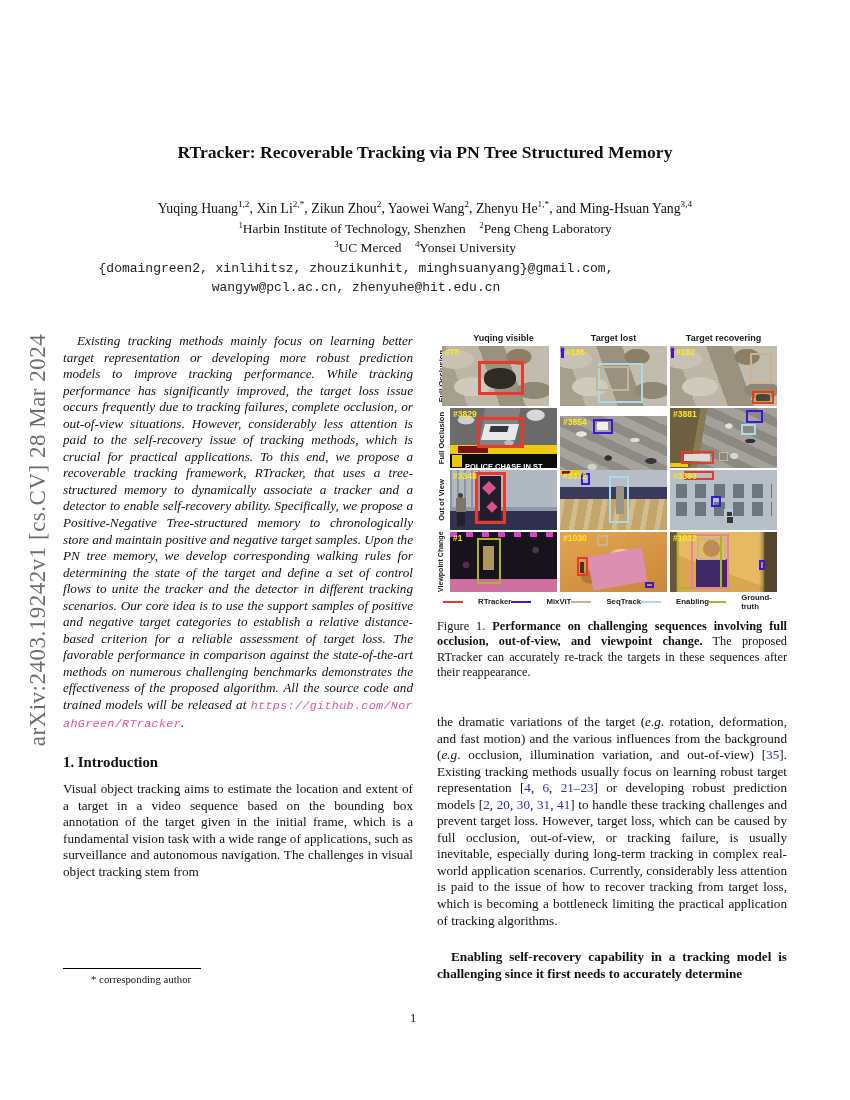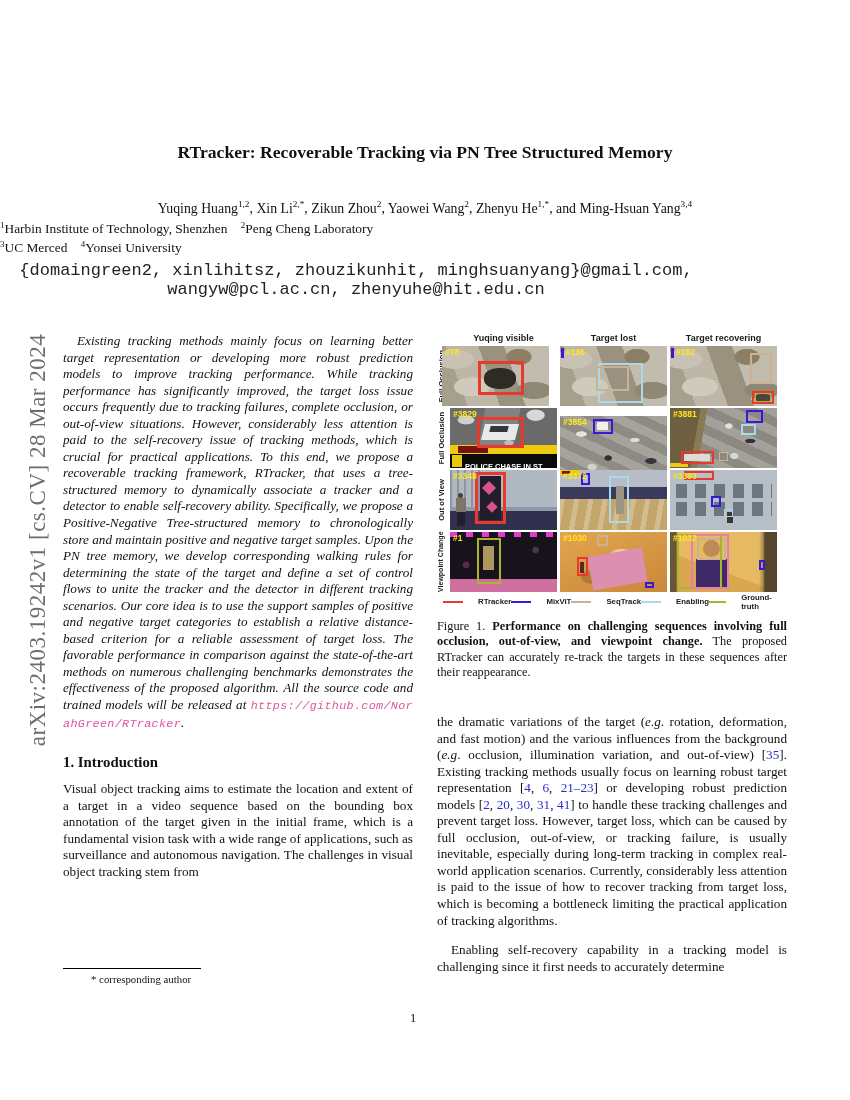--- a/index.html
+++ b/index.html
@@ -10,24 +10,24 @@
   html,body{width:850px;height:1100px;background:#fff;overflow:hidden;}
   .page{position:relative;width:850px;height:1100px;background:#fff;color:var(--ink);
         font-family:"Liberation Serif",serif;}
   
   .arxiv{position:absolute;left:38px;top:540px;transform:translate(-50%,-50%) rotate(-90deg);
          white-space:nowrap;font-size:23px;color:#6e6e6e;letter-spacing:.5px;}
   
   .title{position:absolute;left:0;top:142px;width:850px;text-align:center;
          font-size:17.6px;font-weight:700;}
   .authors{position:absolute;left:0;top:201px;width:850px;text-align:center;font-size:13.8px;}
-  .affil{position:absolute;left:0;width:850px;font-size:13.4px;white-space:pre-wrap;}
+  .affil{position:absolute;left:0;width:850px;text-align:center;font-size:13.4px;white-space:pre-wrap;}
   .affil1{top:221px;} .affil2{top:240px;}
   .email{position:absolute;left:0;width:712px;text-align:center;
-         font-family:"Liberation Mono","DejaVu Sans Mono",monospace;font-size:17px;color:#222;}
+         font-family:"Liberation Mono","DejaVu Sans Mono",monospace;font-size:13px;color:#222;}
   .email1{top:261px;} .email2{top:280px;}
   sup{font-size:67%;line-height:0;}
   
   .colL{position:absolute;left:63px;top:333px;width:350px;height:632px;overflow:hidden;}
   .colR-text{position:absolute;left:437px;top:714px;width:350px;height:292px;overflow:hidden;}
   .h-abstract{text-align:center;font-size:14.8px;font-weight:700;margin:2px 0 16px 0;}
   .body-par{font-size:13.2px;line-height:16.55px;text-align:justify;}
   .abstract-par{font-style:italic;text-indent:14px;}
   .h-section{font-size:14.8px;font-weight:700;margin:22px 0 10px 0;}
   .indent{text-indent:14px;}
@@ -261,21 +261,21 @@
         <div class="leg-line" style="background-color: rgb(169, 181, 47);"></div>
         <span class="leg-text">Ground-truth</span>
       </div>
     </div>
 
     <div class="caption"><span>Figure 1. </span><span class="run-b">Performance on challenging sequences involving full occlusion, out-of-view, and viewpoint change.</span><span> The proposed RTracker can accurately re-track the targets in these sequences after their reappearance.</span></div>
   </div>
 
   <div class="colR-text">
     <p class="body-par"><span>the dramatic variations of the target (</span><span class="run-i">e.g</span><span>. rotation, deformation, and fast motion) and the various influences from the background (</span><span class="run-i">e.g</span><span>. occlusion, illumination variation, and out-of-view) [</span><span class="run-cite">35</span><span>]. Existing tracking methods usually focus on learning robust target representation [</span><span class="run-cite">4</span><span>, </span><span class="run-cite">6</span><span>, </span><span class="run-cite">21–23</span><span>] or developing robust prediction models [</span><span class="run-cite">2</span><span>, </span><span class="run-cite">20</span><span>, </span><span class="run-cite">30</span><span>, </span><span class="run-cite">31</span><span>, </span><span class="run-cite">41</span><span>] to handle these tracking challenges and prevent target loss. However, target loss, which can be caused by full occlusion, out-of-view, or tracking failure, is usually inevitable, especially during long-term tracking in complex real-world application scenarios. Currently, considerably less attention is paid to the issue of how to recover tracking from target loss, which is becoming a bottleneck limiting the practical application of tracking algorithms.</span></p>
-    <p class="body-par indent" style="margin-top:13px;">Enabling self-recovery capability in a tracking model is challenging since it first needs to accurately determine</p>
+    <p class="body-par indent" style="margin-top:20px;font-weight:bold;">Enabling self-recovery capability in a tracking model is challenging since it first needs to accurately determine</p>
   </div>
 
   <div class="footnote">
     <div class="rule"></div>
     <div class="fn-text">* corresponding author</div>
   </div>
 
   <div class="pageno">1</div>
 
 </div>

